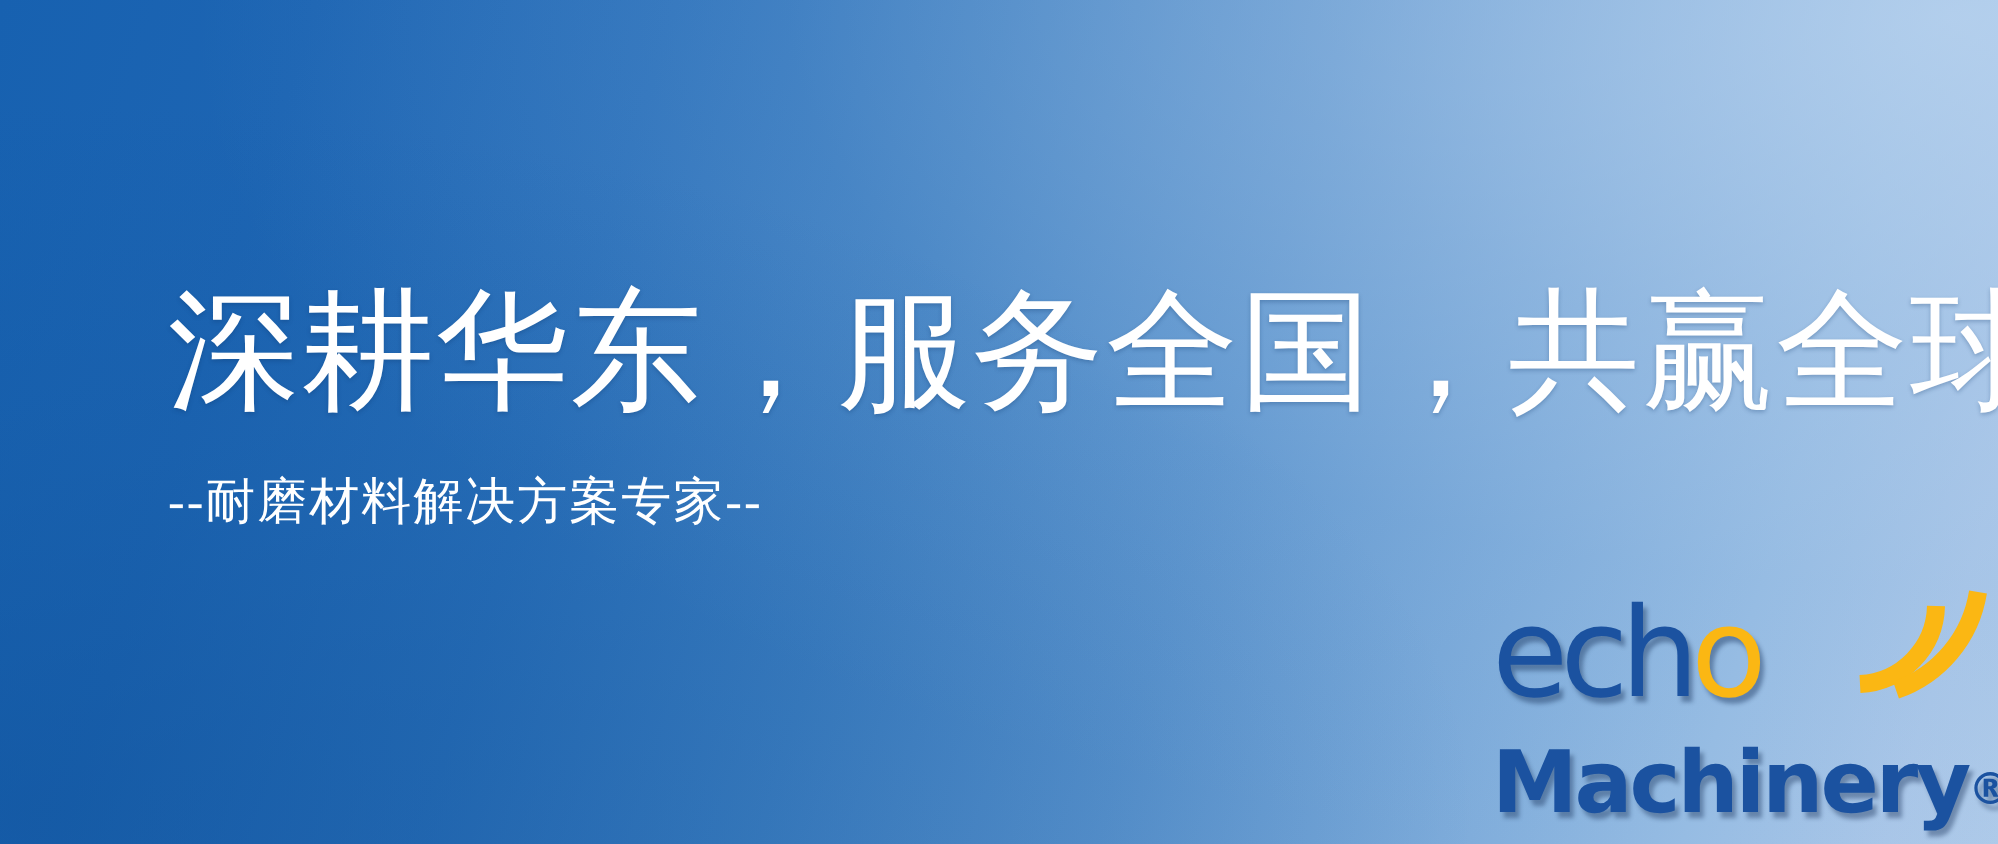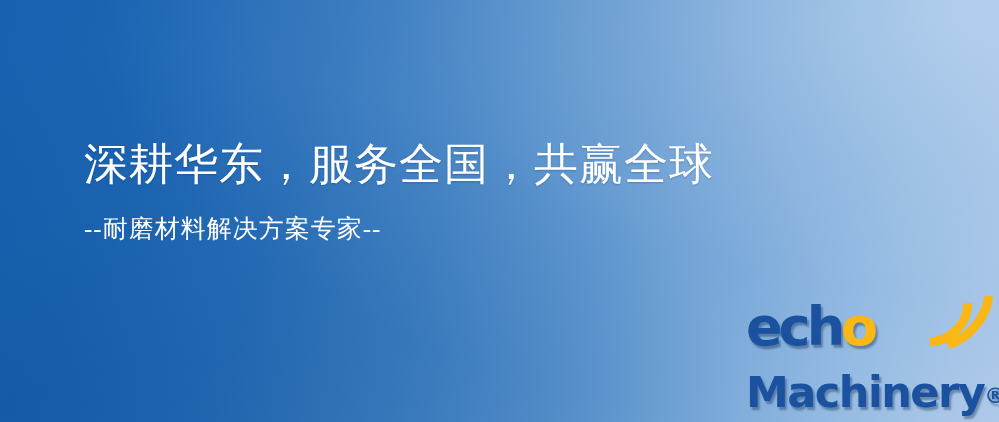--- a/index.html
+++ b/index.html
@@ -52,21 +52,21 @@
   }
 
   
   #copy {
     position:absolute;
     left:84px; top:142px;
     width:880px;
   }
   #headline {
     font-family:"Liberation Serif", "DejaVu Serif", serif;
-    font-size:44px;
+    font-size:66px;
     line-height:1.05;
     color:#ffffff;
     letter-spacing:1px;
     white-space:nowrap;
     text-shadow:0 1px 2px rgba(10,50,100,0.28);
   }
   #subline {
     margin-top:26px;
     font-family:"Liberation Serif", "DejaVu Serif", serif;
     font-size:25px;
@@ -83,22 +83,22 @@
     width:250px; height:128px;
   }
   #logo-mark {
     position:relative;
     width:250px; height:82px;
   }
   #logo-word {
     position:absolute;
     left:2px; top:-6px;
     font-family:"DejaVu Sans", sans-serif;
-    font-weight:bold;
-    font-size:54px;
+    font-weight:normal;
+    font-size:62px;
     line-height:82px;
     letter-spacing:-4px;
     color:#1b52a0;
     text-shadow:2px 3px 2px rgba(20,45,85,0.42);
   }
   #logo-word .o-orange { color:#fbb713; }
   #logo-waves {
     position:absolute;
     left:178px; top:-4px;
     width:72px; height:62px;

